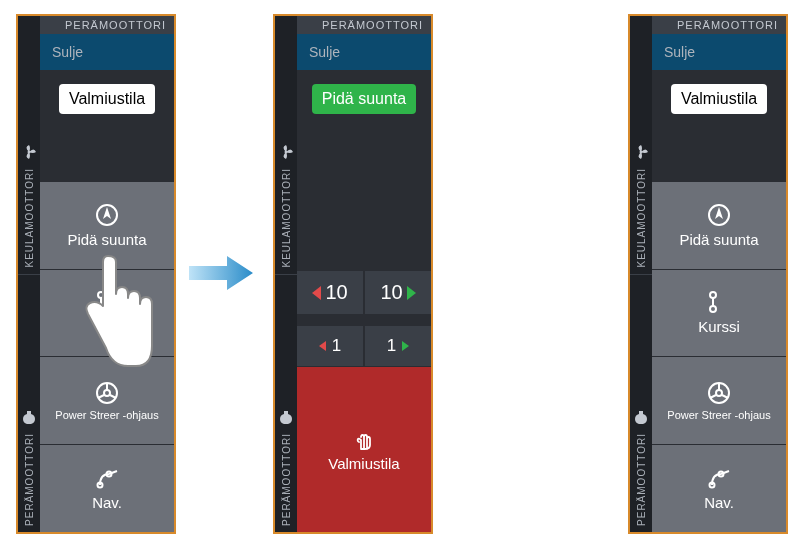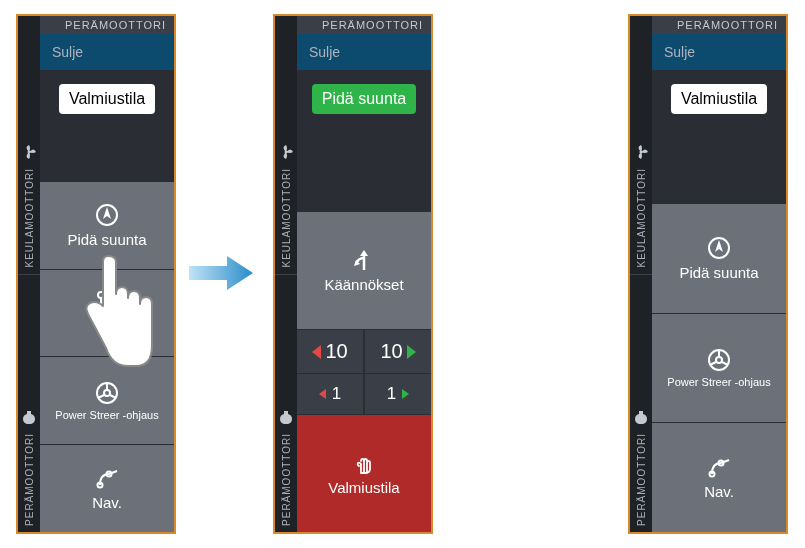--- a/index.html
+++ b/index.html
@@ -40,21 +40,21 @@
     writing-mode: vertical-rl;
     transform: rotate(180deg);
     letter-spacing: 1px;
     margin-bottom: 6px;
   }
   .side-icon { margin-bottom: 6px; color: #d0d4da; }
   .main { flex: 1; display: flex; flex-direction: column; }
   .hdr { background: #3a3f47; color: #c4c9d1; font-size: 11px; text-align: right; padding: 3px 8px; letter-spacing: 1px; }
   .close { color: #aeb4bc; font-size: 14px; padding: 10px 12px; background: #0c4a6e; }
   .spacer { flex: 1; background: #2a2d33; }
-  .btn-row { display:flex; }
+  .btn-row { display:flex;margin-top:11px; }
   .btn {
     background: #6c7078;
     color: #fff;
     font-size: 15px;
     text-align: center;
     padding: 10px 4px;
     border-top: 1px solid #2a2d33;
     display: flex;
     flex-direction: column;
     align-items: center;
@@ -221,26 +221,20 @@
             <use href="#ic-motor"></use>
           </svg></span>
       <span class="side-label">PERÄMOOTTORI</span>
     </div>
   </div>
   <div class="main">
     <div class="hdr">PERÄMOOTTORI</div>
     <div class="close">Sulje</div>
     <div class="pill-wrap"><span class="pill green">Pidä suunta</span></div>
     <div class="spacer"></div>
-    <div class="btn">
-      <svg width="24" height="24">
-          <use href="#ic-turns"></use>
-        </svg>
-      <span>Käännökset</span>
-    </div>
     <div class="btn-row">
       <div class="btn dark num">
         <span style="display:flex;align-items:center;gap:4px">
             <span class="tri l red-c"></span>
             <span>10</span>
           </span>
       </div>
       <div class="vsep"></div>
       <div class="btn dark num">
         <span style="display:flex;align-items:center;gap:4px">
@@ -292,20 +286,26 @@
     <div class="hdr">PERÄMOOTTORI</div>
     <div class="close">Sulje</div>
     <div class="pill-wrap"><span class="pill">Valmiustila</span></div>
     <div class="spacer"></div>
     <div class="btn">
       <svg width="24" height="24">
           <use href="#ic-compass"></use>
         </svg>
       <span>Pidä suunta</span>
     </div>
+    <div class="btn">
+      <svg width="24" height="24">
+          <use href="#ic-route"></use>
+        </svg>
+      <span>Kurssi</span>
+    </div>
     <div class="btn sm-txt">
       <svg width="24" height="24">
           <use href="#ic-wheel"></use>
         </svg>
       <span>Power Streer -ohjaus</span>
     </div>
     <div class="btn">
       <svg width="24" height="24">
           <use href="#ic-nav"></use>
         </svg>

